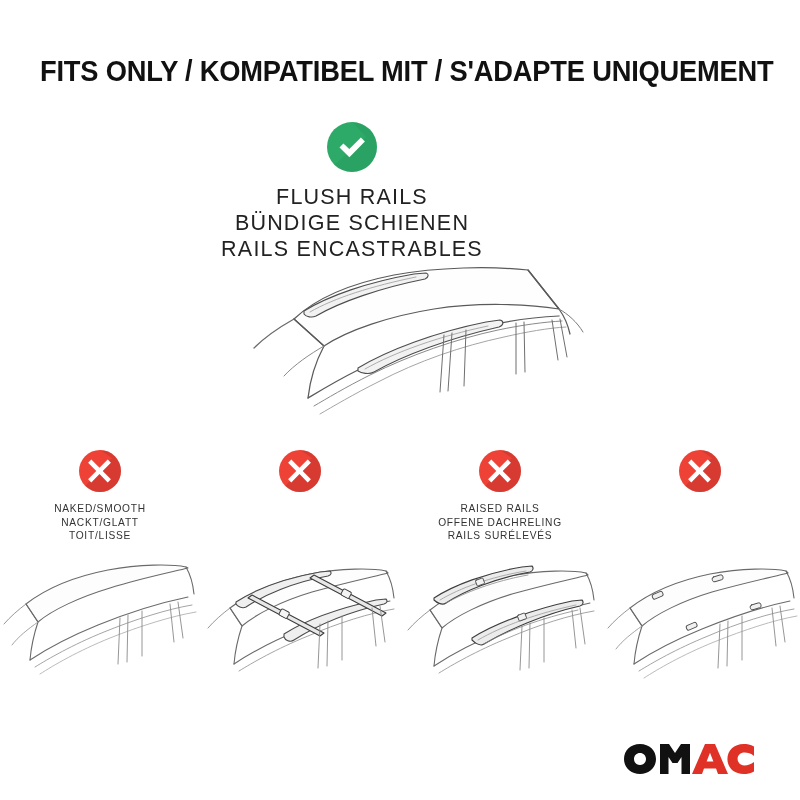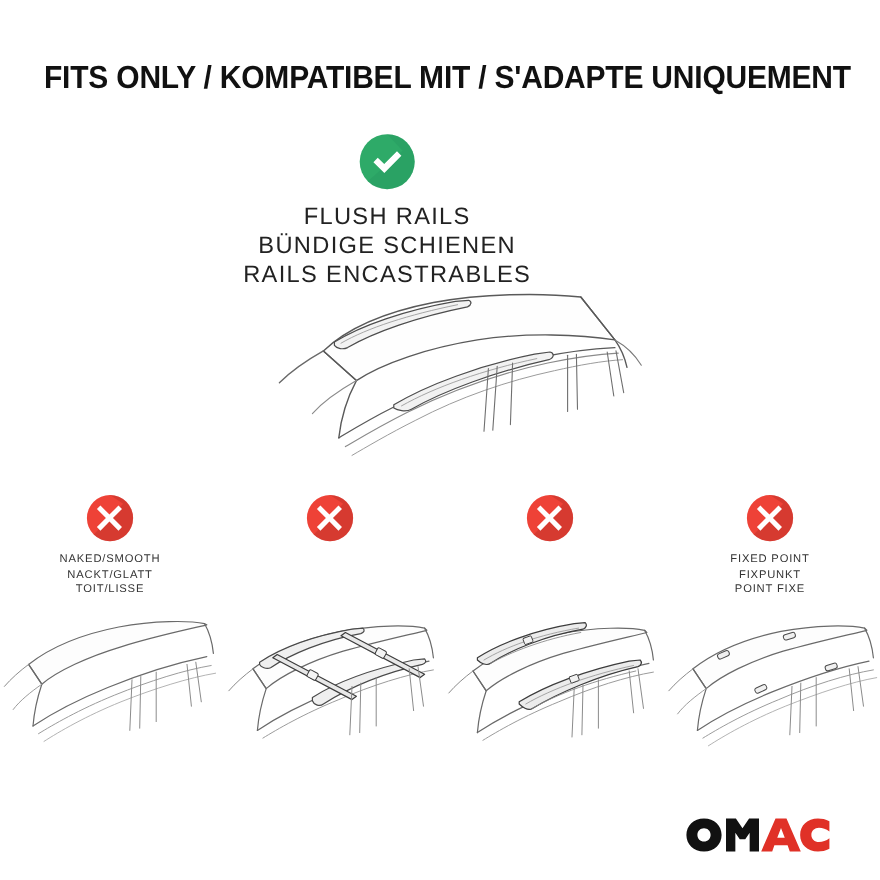--- a/index.html
+++ b/index.html
@@ -248,20 +248,23 @@
   </div>
 
   <div class="col col-3">
     <div class="icon-cross">
       <svg viewBox="0 0 46 46" xmlns="http://www.w3.org/2000/svg">
         <circle cx="23" cy="23" r="21" fill="#ee4237"></circle>
         <path d="M23 2a21 21 0 0 1 21 21 21 21 0 0 1-21 21 21 21 0 0 1-14.8-6.1L35 10z" fill="#a82b24" opacity="0.35"></path>
         <path d="M14.3 11.6l-3.2 3.2L19.3 23l-8.2 8.2 3.2 3.2L22.5 26l8.2 8.4 3.2-3.2L25.7 23l8.2-8.2-3.2-3.2-8.2 8.2z" fill="#ffffff"></path>
       </svg>
     </div>
+    <div class="col-label">RAISED RAILS
+OFFENE DACHRELING
+RAILS SURÉLEVÉS</div>
     <div class="col-illus">
       <svg viewBox="0 0 200 150" xmlns="http://www.w3.org/2000/svg" fill="none" stroke="#6a6a6a" stroke-width="1.1" stroke-linecap="round" stroke-linejoin="round">
         <path d="M30 58 C 48 44, 76 31, 110 24 C 142 18, 172 18, 186 21
                  L 188 23 C 172 27, 144 33, 112 42 C 82 51, 56 64, 42 76 Z" fill="#fdfdfd" stroke="#6a6a6a"></path>
         <path d="M30 58 L 42 76 C 38 88, 35 102, 34 114" stroke="#6a6a6a"></path>
         <path d="M30 58 C 22 64, 14 71, 8 78" stroke="#8a8a8a" stroke-width="0.9"></path>
         <path d="M34 114 C 46 106, 70 92, 102 79 C 134 66, 166 56, 190 51" stroke="#6a6a6a"></path>
         <path d="M39 121 C 52 113, 76 99, 108 86 C 138 73, 170 63, 194 59" stroke="#9a9a9a" stroke-width="0.9"></path>
         <path d="M186 21 C 190 28, 193 38, 194 48" stroke="#6a6a6a"></path>
 
@@ -288,23 +291,20 @@
   </div>
 
   <div class="col col-4">
     <div class="icon-cross">
       <svg viewBox="0 0 46 46" xmlns="http://www.w3.org/2000/svg">
         <circle cx="23" cy="23" r="21" fill="#ee4237"></circle>
         <path d="M23 2a21 21 0 0 1 21 21 21 21 0 0 1-21 21 21 21 0 0 1-14.8-6.1L35 10z" fill="#a82b24" opacity="0.35"></path>
         <path d="M14.3 11.6l-3.2 3.2L19.3 23l-8.2 8.2 3.2 3.2L22.5 26l8.2 8.4 3.2-3.2L25.7 23l8.2-8.2-3.2-3.2-8.2 8.2z" fill="#ffffff"></path>
       </svg>
     </div>
-    <div class="col-label">FIXED POINT
-FIXPUNKT
-POINT FIXE</div>
     <div class="col-illus">
       <svg viewBox="0 0 200 150" xmlns="http://www.w3.org/2000/svg" fill="none" stroke="#6a6a6a" stroke-width="1.1" stroke-linecap="round" stroke-linejoin="round">
         <path d="M30 56 C 48 42, 76 29, 110 22 C 142 16, 172 16, 186 19
                  L 188 21 C 172 25, 144 31, 112 40 C 82 49, 56 62, 42 74 Z" fill="#fdfdfd" stroke="#6a6a6a"></path>
         <path d="M30 56 L 42 74 C 38 86, 35 100, 34 112" stroke="#6a6a6a"></path>
         <path d="M30 56 C 22 62, 14 69, 8 76" stroke="#8a8a8a" stroke-width="0.9"></path>
         <path d="M42 74 C 32 81, 22 89, 16 97" stroke="#9a9a9a" stroke-width="0.9"></path>
         <path d="M34 112 C 46 104, 70 90, 102 77 C 134 64, 166 54, 190 49" stroke="#6a6a6a"></path>
         <path d="M39 119 C 52 111, 76 97, 108 84 C 138 71, 170 61, 194 57" stroke="#9a9a9a" stroke-width="0.9"></path>
         <path d="M44 126 C 58 117, 82 103, 114 90 C 144 78, 174 68, 197 64" stroke="#a8a8a8" stroke-width="0.8"></path>

